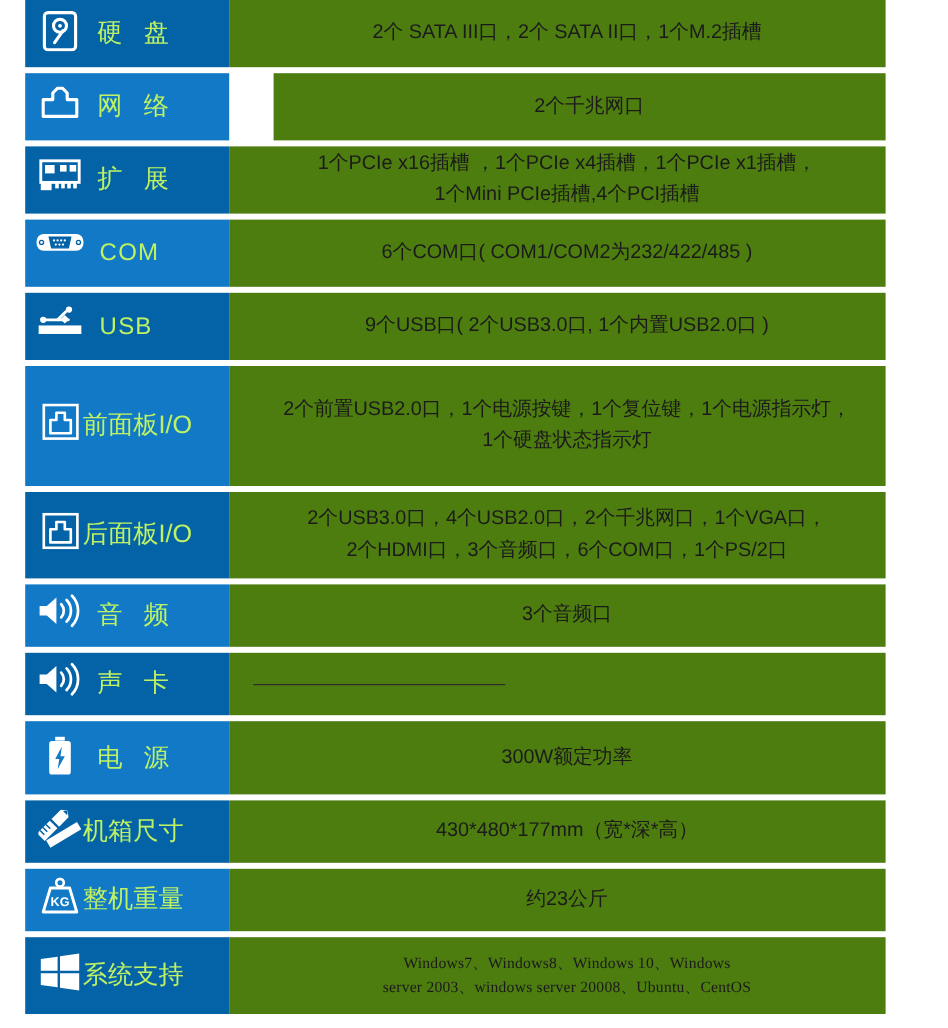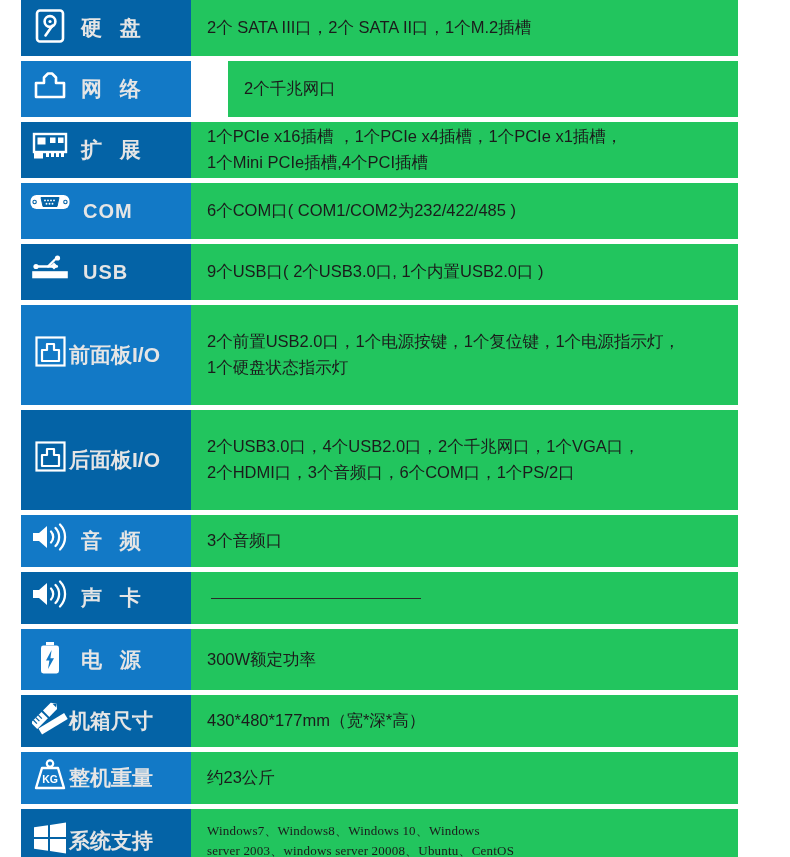--- a/index.html
+++ b/index.html
@@ -42,39 +42,40 @@
     height: 38px;
     display: flex;
     align-items: flex-start;
     justify-content: center;
     flex: 0 0 42px;
   }
   .icon-box svg { display: block; }
 
   .label-text {
     font-size: 21px;
-    font-weight: bold;
-    color: #e5e5e5;
+    font-weight: normal;
+    color: #bef264;
     white-space: nowrap;
     letter-spacing: 0px;
     line-height: 1.1;
   }
   .label-text.spaced { letter-spacing: 6px; padding-left: 10px;}
   .label-text.tight { letter-spacing: 0px; padding-left: 0px; margin-left: -2px; }
   .label-text.latin { font-size: 20px; letter-spacing: 1px; padding-left: 12px; }
 
   .value-cell {
     flex: 1 1 auto;
-    background: #22c55e;
+    background: #4d7c0f;
     box-sizing: border-box;
     padding: 6px 0 6px 16px;
     display: flex;
     flex-direction: column;
     justify-content: center;
     margin-right: 52px;
+    text-align: center;
   }
   .value-line {
     font-size: 16.5px;
     color: #1b1b1b;
     line-height: 1.55;
     white-space: pre;
   }
   .value-line.serifish {
     font-family: Liberation Serif, serif;
     font-size: 13px;
@@ -194,21 +195,21 @@
         <path d="M7 25 L7 14 L12 14 L12 8 L19 8 L19 14 L24 14 L24 25 Z" fill="none" stroke="white" stroke-width="2.2" stroke-linejoin="round"></path>
       </svg>
         </span>
         <span class="label-text tight">前面板I/O</span>
       </div>
       <div class="value-cell">
         <div class="value-line">2个前置USB2.0口，1个电源按键，1个复位键，1个电源指示灯，</div>
         <div class="value-line">1个硬盘状态指示灯</div>
       </div>
     </div>
-    <div class="spec-row" style="height: 100px;">
+    <div class="spec-row" style="height: 72px;">
       <div class="label-cell dark">
         <span class="icon-box">
           <svg width="31" height="31" viewBox="0 0 31 31">
         <rect x="1.5" y="1.5" width="28" height="28" fill="none" stroke="white" stroke-width="2.2"></rect>
         <path d="M7 25 L7 14 L12 14 L12 8 L19 8 L19 14 L24 14 L24 25 Z" fill="none" stroke="white" stroke-width="2.2" stroke-linejoin="round"></path>
       </svg>
         </span>
         <span class="label-text tight">后面板I/O</span>
       </div>
       <div class="value-cell">

